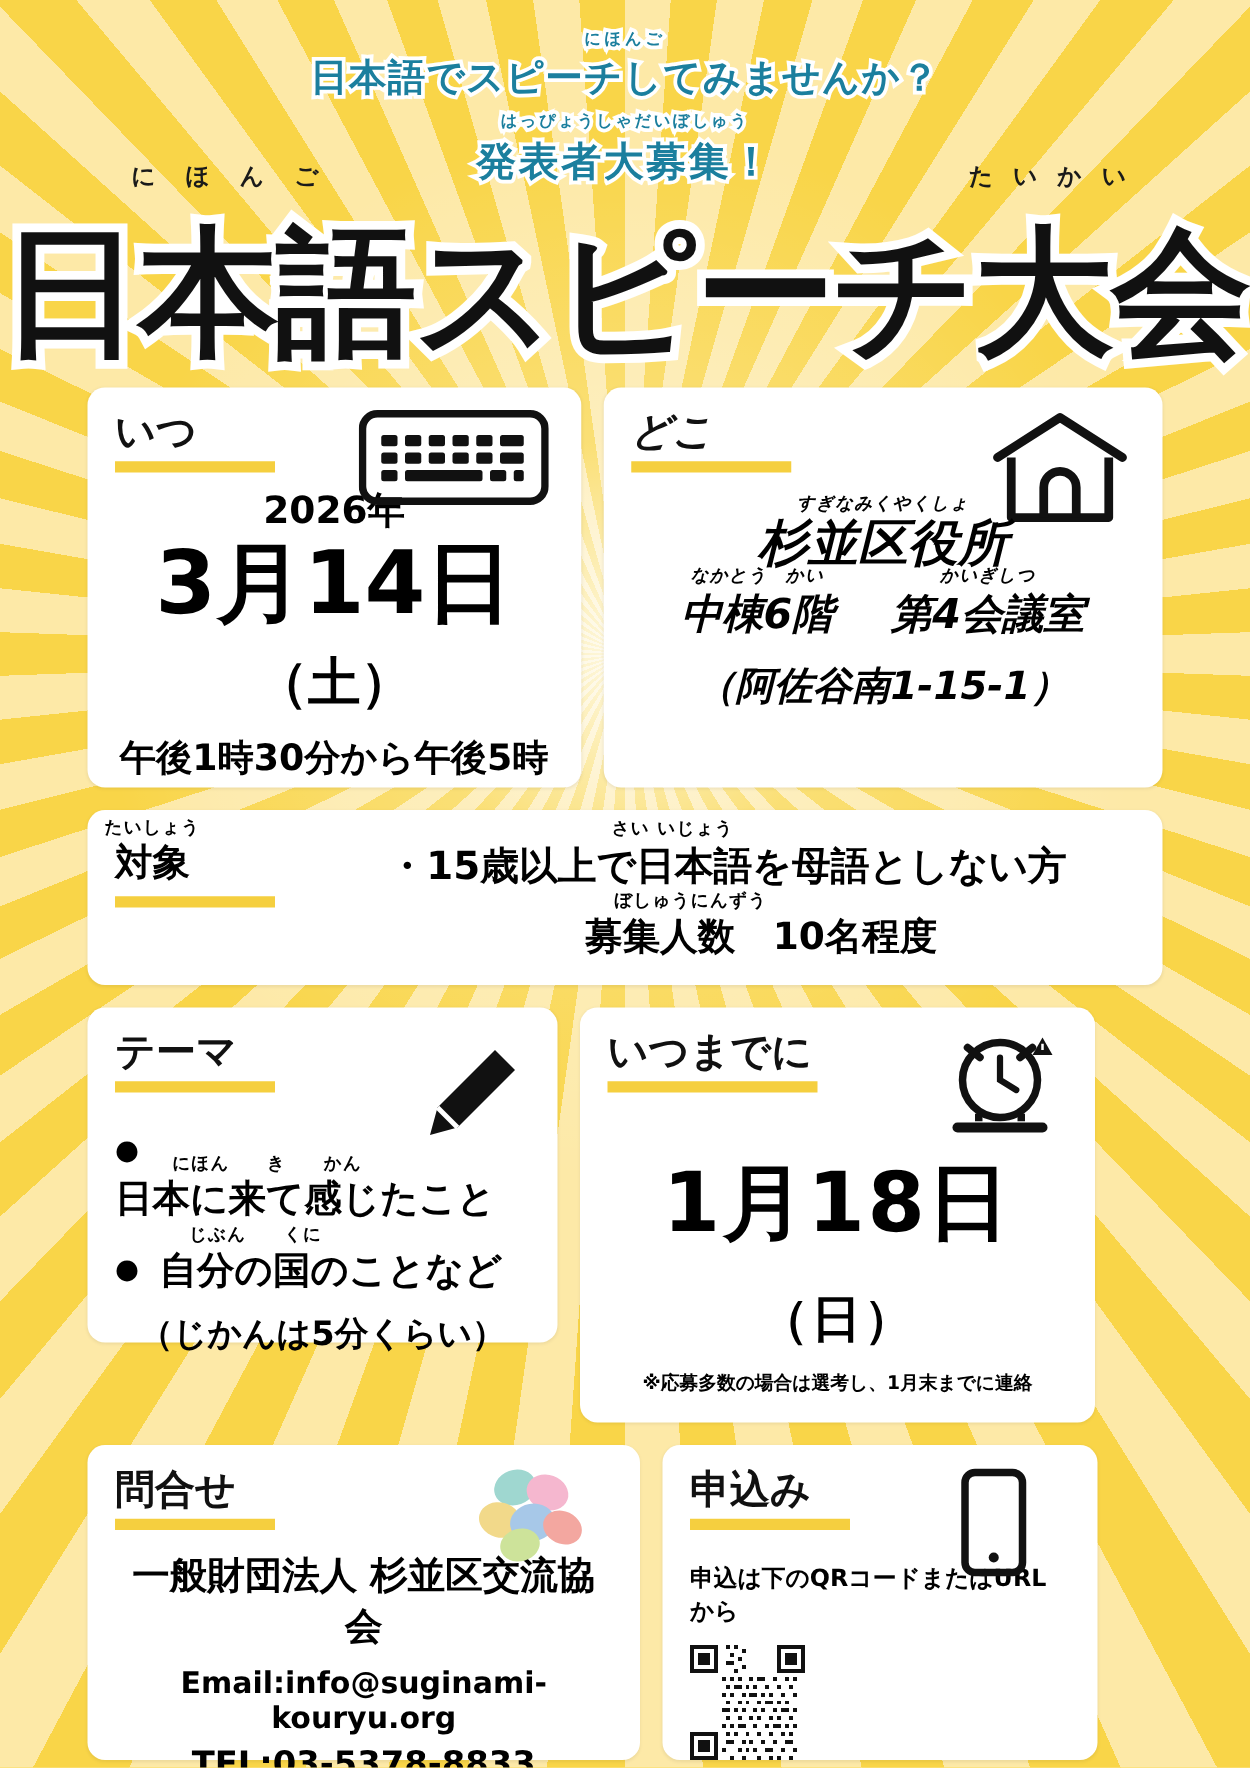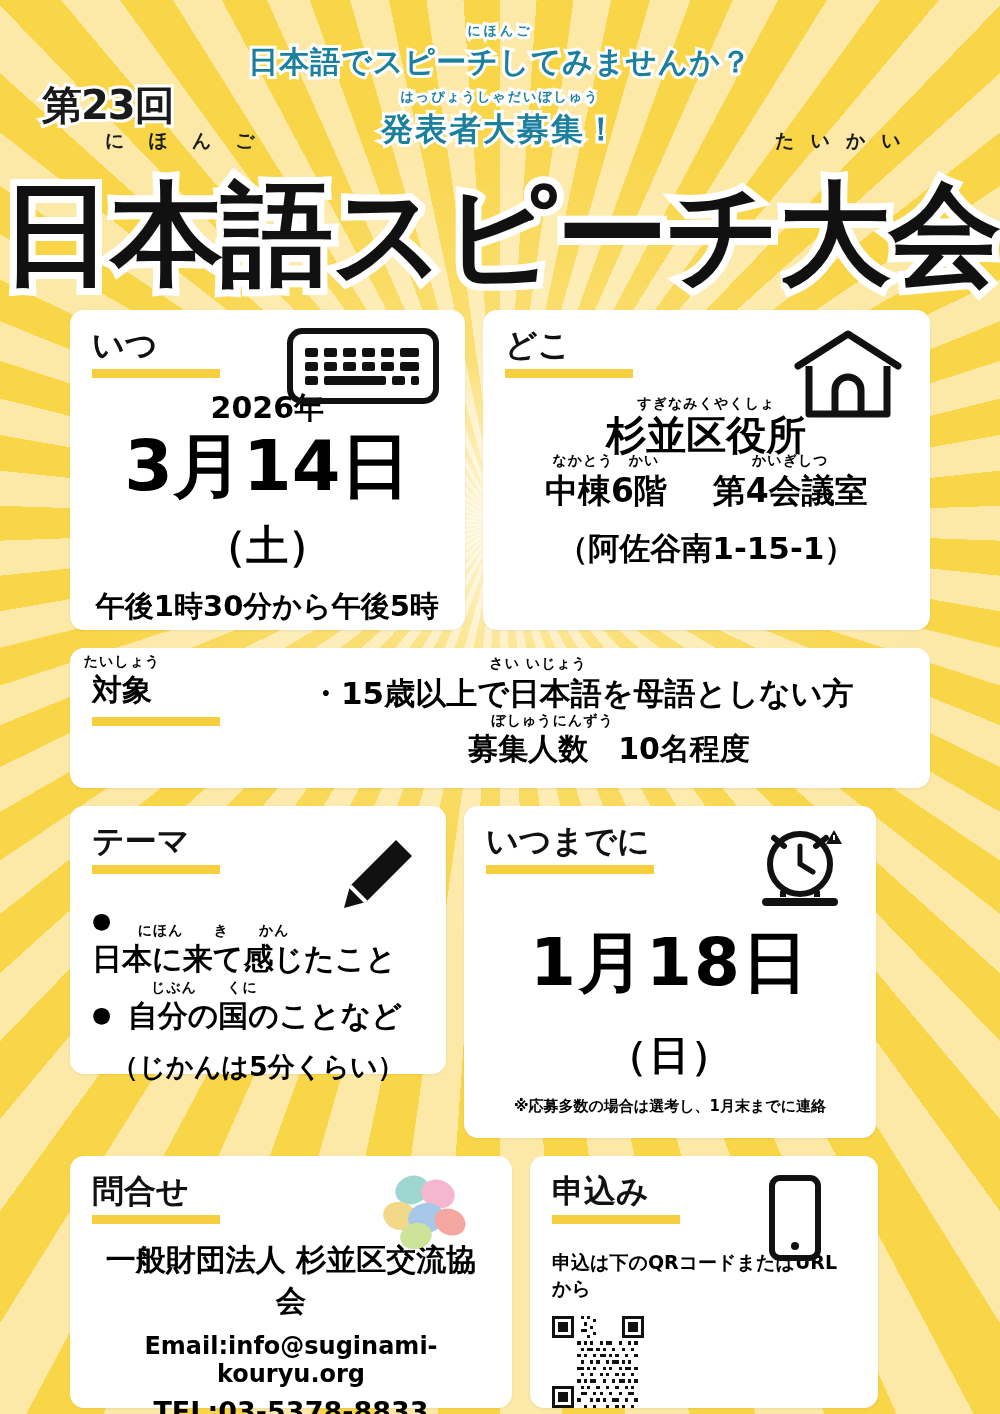--- a/index.html
+++ b/index.html
@@ -84,21 +84,21 @@
   .icon-tr { position: absolute; right: 26px; top: 18px; }
 
   
   .card-when { width: 430px; height: 320px; }
   .when-year { text-align: center; font-size: 30px; font-weight: 700; margin-top: 10px; }
   .when-date { text-align: center; font-size: 70px; font-weight: 900; line-height: 1; margin-top: 2px; }
   .when-date .dow { font-size: 42px; }
   .when-time { text-align: center; font-size: 29px; font-weight: 800; margin-top: 16px; }
 
   
-  .card-where { width: 488px; height: 320px; }
+  .card-where { width: 488px; height: 320px; font-style: italic; }
   .where-line { text-align: center; font-size: 40px; font-weight: 900; line-height: 1.18; }
   .where-sub { text-align: center; font-size: 33px; font-weight: 900; margin-top: 10px; }
   .rb { position: relative; display: inline-block; }
   .rb > .rt {
     position: absolute; left: 50%; transform: translateX(-50%);
     top: -17px; font-size: 14px; font-weight: 700; white-space: nowrap; letter-spacing: 1px;
   }
 
   
   .card-target { width: 860px; height: 140px; padding-top: 22px; }
@@ -141,21 +141,20 @@
 </head>
 <body>
 
 <div id="poster">
   <div id="rays"></div>
   <div id="rays-glow"></div>
 
   <div id="content">
 
     <div class="header">
-      <div class="kai-badge">第23回</div>
 
       <div class="sub1">
         <span class="ruby-top">にほんご</span>
         <span>日本語でスピーチしてみませんか？</span>
       </div>
 
       <div class="sub2">
         <span class="ruby-top">はっぴょうしゃだいぼしゅう</span>
         <span>発表者大募集！</span>
       </div>

